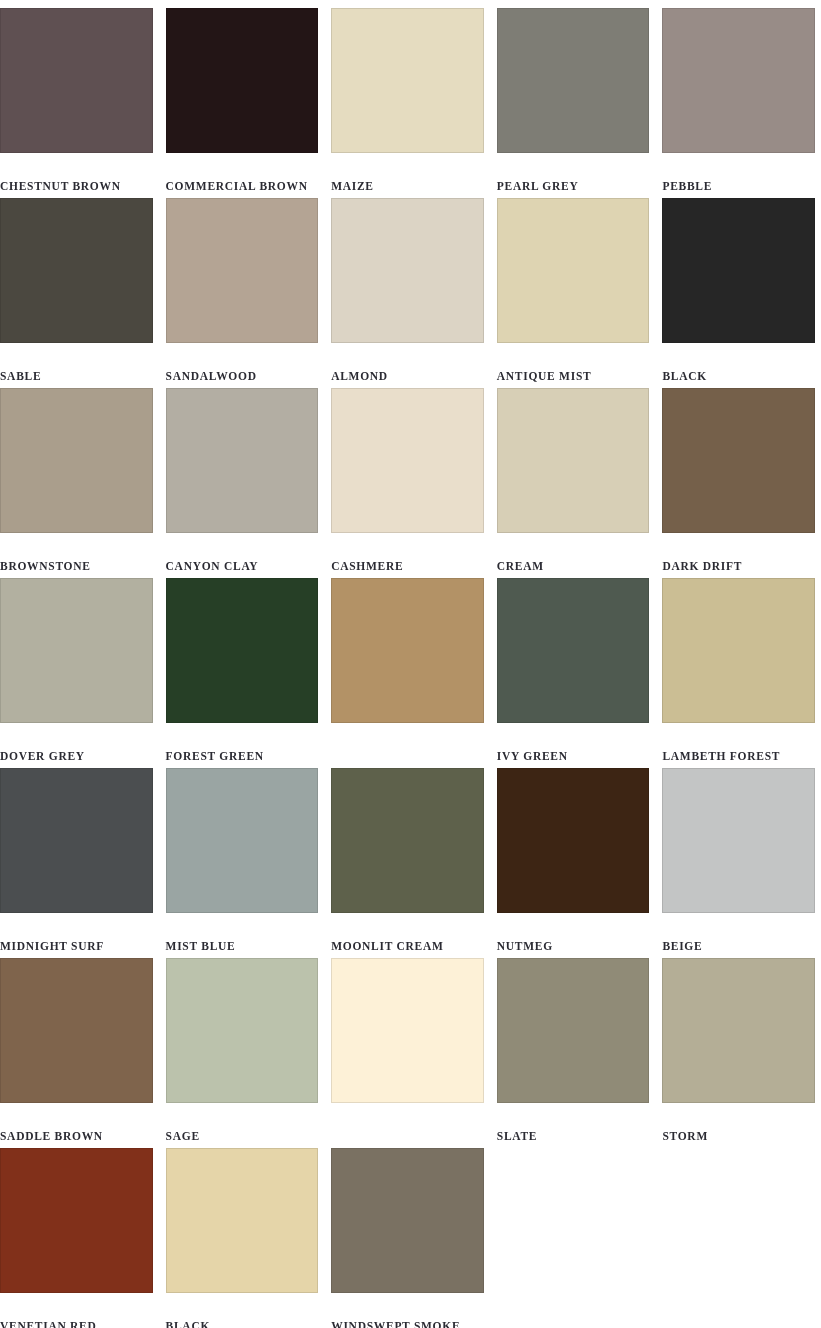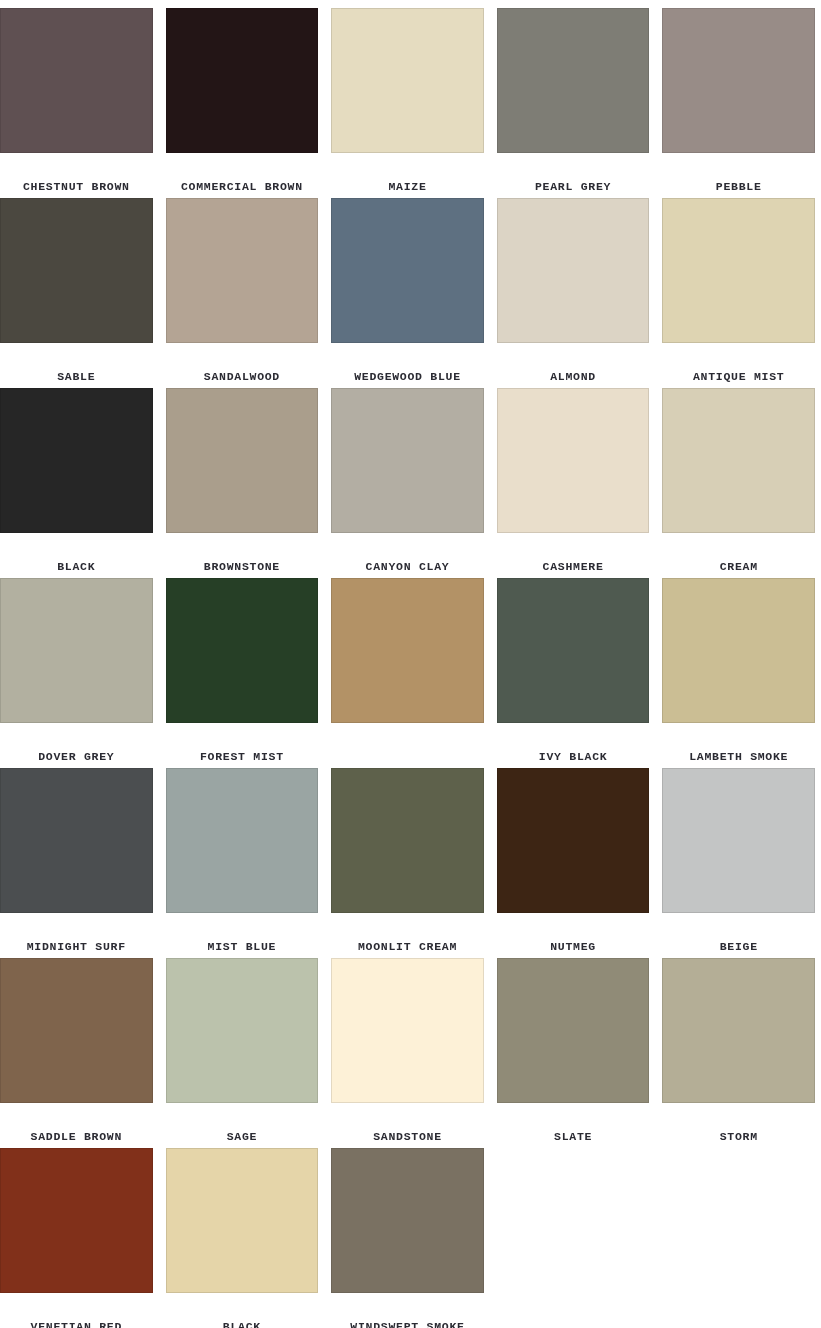--- a/index.html
+++ b/index.html
@@ -37,22 +37,22 @@
   .swatch-chip {
     width: 100%;
     height: 145px;
     box-sizing: border-box;
     border: 1px solid rgba(0, 0, 0, 0.10);
     display: block;
   }
 
   .swatch-label {
     display: block;
-    text-align: center;
-    font-family: Liberation Mono, monospace;
+    text-align: left;
+    font-family: Liberation Serif, serif;
     font-size: 11.5px;
     font-weight: 700;
     letter-spacing: 0.72px;
     color: #2b2b33;
     line-height: 1;
     padding-top: 28px;
     white-space: nowrap;
   }
 
   .swatch-cell.is-empty .swatch-chip,
@@ -86,24 +86,20 @@
     </div>
     <div class="swatch-cell">
       <div class="swatch-chip" style="background-color: rgb(75, 72, 64);"></div>
       <div class="swatch-label">SABLE</div>
     </div>
     <div class="swatch-cell">
       <div class="swatch-chip" style="background-color: rgb(180, 164, 148);"></div>
       <div class="swatch-label">SANDALWOOD</div>
     </div>
     <div class="swatch-cell">
-      <div class="swatch-chip" style="background-color: rgb(94, 112, 129);"></div>
-      <div class="swatch-label">WEDGEWOOD BLUE</div>
-    </div>
-    <div class="swatch-cell">
       <div class="swatch-chip" style="background-color: rgb(220, 212, 197);"></div>
       <div class="swatch-label">ALMOND</div>
     </div>
     <div class="swatch-cell">
       <div class="swatch-chip" style="background-color: rgb(222, 212, 178);"></div>
       <div class="swatch-label">ANTIQUE MIST</div>
     </div>
     <div class="swatch-cell">
       <div class="swatch-chip" style="background-color: rgb(38, 38, 38);"></div>
       <div class="swatch-label">BLACK</div>
@@ -118,37 +114,41 @@
     </div>
     <div class="swatch-cell">
       <div class="swatch-chip" style="background-color: rgb(233, 222, 203);"></div>
       <div class="swatch-label">CASHMERE</div>
     </div>
     <div class="swatch-cell">
       <div class="swatch-chip" style="background-color: rgb(215, 207, 182);"></div>
       <div class="swatch-label">CREAM</div>
     </div>
     <div class="swatch-cell">
+      <div class="swatch-chip" style="background-color: rgb(117, 96, 74);"></div>
+      <div class="swatch-label">DARK DRIFT</div>
+    </div>
+    <div class="swatch-cell">
       <div class="swatch-chip" style="background-color: rgb(178, 176, 160);"></div>
       <div class="swatch-label">DOVER GREY</div>
     </div>
     <div class="swatch-cell">
       <div class="swatch-chip" style="background-color: rgb(38, 63, 38);"></div>
-      <div class="swatch-label">FOREST MIST</div>
+      <div class="swatch-label">FOREST GREEN</div>
     </div>
     <div class="swatch-cell">
       <div class="swatch-chip" style="background-color: rgb(179, 146, 102);"></div>
     </div>
     <div class="swatch-cell">
       <div class="swatch-chip" style="background-color: rgb(79, 90, 80);"></div>
-      <div class="swatch-label">IVY BLACK</div>
+      <div class="swatch-label">IVY GREEN</div>
     </div>
     <div class="swatch-cell">
       <div class="swatch-chip" style="background-color: rgb(203, 190, 148);"></div>
-      <div class="swatch-label">LAMBETH SMOKE</div>
+      <div class="swatch-label">LAMBETH FOREST</div>
     </div>
     <div class="swatch-cell">
       <div class="swatch-chip" style="background-color: rgb(75, 78, 80);"></div>
       <div class="swatch-label">MIDNIGHT SURF</div>
     </div>
     <div class="swatch-cell">
       <div class="swatch-chip" style="background-color: rgb(154, 165, 163);"></div>
       <div class="swatch-label">MIST BLUE</div>
     </div>
     <div class="swatch-cell">
@@ -166,21 +166,20 @@
     <div class="swatch-cell">
       <div class="swatch-chip" style="background-color: rgb(127, 100, 76);"></div>
       <div class="swatch-label">SADDLE BROWN</div>
     </div>
     <div class="swatch-cell">
       <div class="swatch-chip" style="background-color: rgb(187, 194, 172);"></div>
       <div class="swatch-label">SAGE</div>
     </div>
     <div class="swatch-cell">
       <div class="swatch-chip" style="background-color: rgb(253, 241, 215);"></div>
-      <div class="swatch-label">SANDSTONE</div>
     </div>
     <div class="swatch-cell">
       <div class="swatch-chip" style="background-color: rgb(144, 139, 119);"></div>
       <div class="swatch-label">SLATE</div>
     </div>
     <div class="swatch-cell">
       <div class="swatch-chip" style="background-color: rgb(180, 174, 150);"></div>
       <div class="swatch-label">STORM</div>
     </div>
     <div class="swatch-cell">

